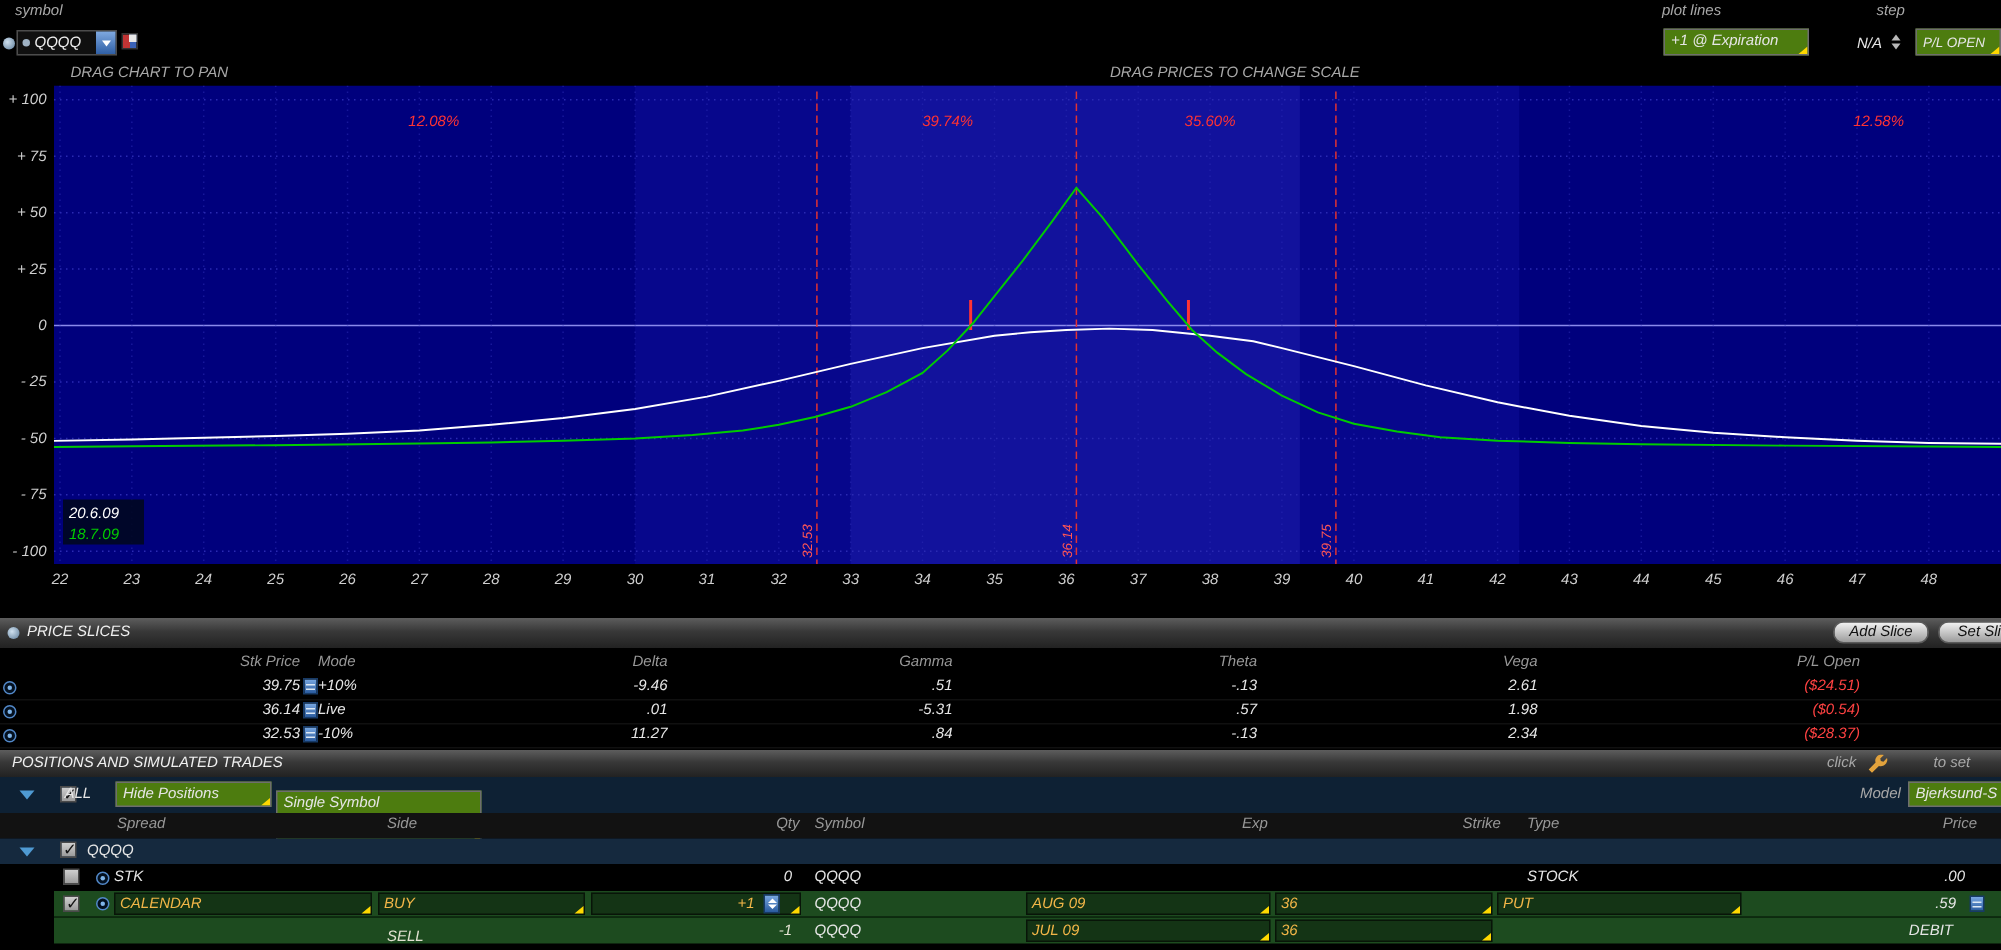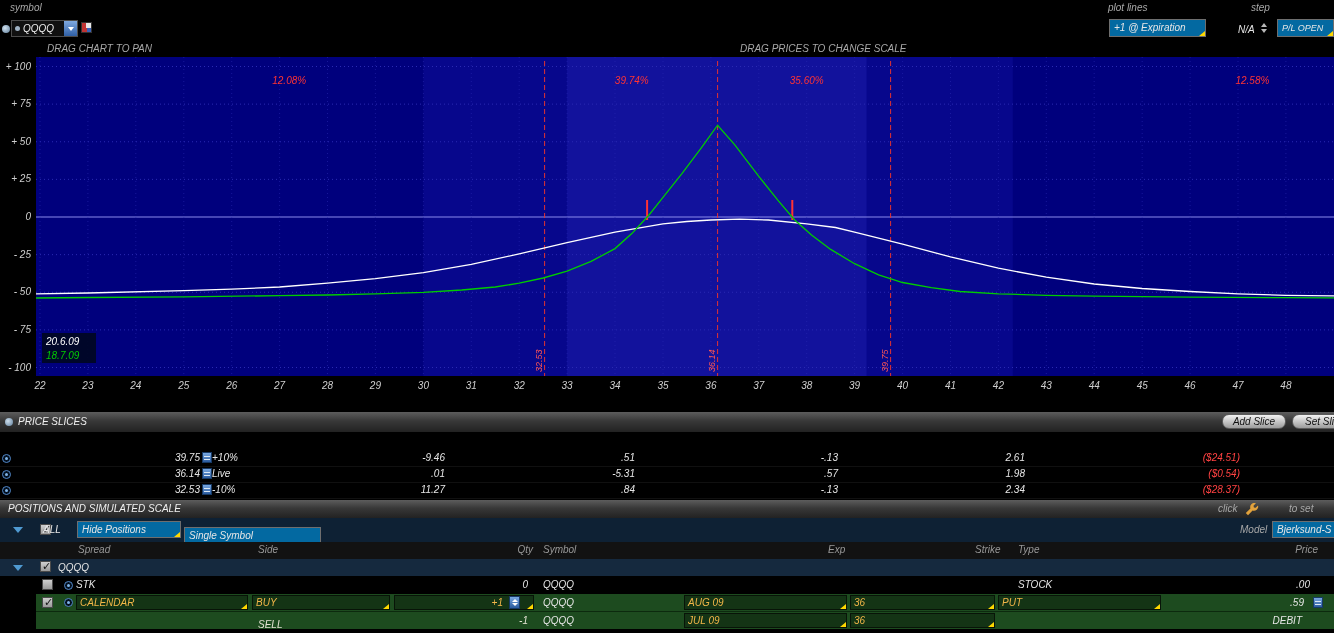--- a/index.html
+++ b/index.html
@@ -8,21 +8,21 @@
   .abs{position:absolute;}
   .lbl{color:#a8a8a8;}
   .wht{color:#e6e6e6;}
   .pale{color:#e2e2d2;}
   .red{color:#ff4242;}
   .gry{color:#989898;}
   .combo{position:absolute;display:flex;align-items:center;background:#101010;border:1px solid #4c4c4c;height:17px;box-sizing:border-box;}
   .combo .txt{color:#eee;padding:0 3px;flex:1;}
   .combo .btn{width:13px;height:100%;background:linear-gradient(#7fa9e0,#2f5fa5);display:flex;align-items:center;justify-content:center;}
   .tri-dn-w{width:0;height:0;border-left:3px solid transparent;border-right:3px solid transparent;border-top:4px solid #fff;}
-  .dd{position:absolute;background:#0369a1;border:1px solid #6e6e6e;color:#e6e6e6;height:18px;box-sizing:border-box;line-height:16px;padding:0 4px;white-space:nowrap;overflow:hidden;}
+  .dd{position:absolute;background:#4d7c0f;border:1px solid #6e6e6e;color:#e6e6e6;height:18px;box-sizing:border-box;line-height:16px;padding:0 4px;white-space:nowrap;overflow:hidden;}
   .corner::after{content:"";position:absolute;right:0;bottom:0;width:0;height:0;border-style:solid;border-width:0 0 5px 6px;border-color:transparent transparent #ffd800 transparent;}
   .spin-gray{position:absolute;display:flex;flex-direction:column;gap:2px;}
   .tri-up-g{width:0;height:0;border-left:3px solid transparent;border-right:3px solid transparent;border-bottom:4px solid #b8b8b8;}
   .tri-dn-g{width:0;height:0;border-left:3px solid transparent;border-right:3px solid transparent;border-top:4px solid #b8b8b8;}
   .secbar{position:absolute;left:0;width:1334px;background:linear-gradient(#5d5d5d,#383838 45%,#222);color:#f0f0f0;}
   .pill{position:absolute;height:15px;border-radius:7px;background:linear-gradient(#f2f2f2,#9c9c9c);border:1px solid #5a5a5a;color:#101010;text-align:center;line-height:13px;box-sizing:border-box;padding:0 6px;white-space:nowrap;}
   .bdot{position:absolute;width:7px;height:7px;border-radius:50%;border:1px solid #5288c8;background:#03101f;}
   .bdot::after{content:"";position:absolute;left:2px;top:2px;width:3px;height:3px;border-radius:50%;background:#7fb4e8;}
   .gball{position:absolute;width:8px;height:8px;border-radius:50%;background:radial-gradient(circle at 3px 3px,#cfe0ee,#5d7c99);}
   .blueicon{position:absolute;width:10px;height:11px;background:linear-gradient(#79a8e2,#2a5b9e);border:1px solid #173a66;box-sizing:border-box;}
@@ -172,20 +172,29 @@
       <text x="46" y="302" fill="#00cc00" font-size="10">18.7.09</text>
     </svg>
 
   <div class="secbar" style="top:412px;height:20px;line-height:20px">
     <span class="gball" style="left:5px;top:6px"></span>
     <span class="abs" style="left:18px">PRICE SLICES</span>
     <span class="pill" style="left:1222px;top:2px;width:64px">Add Slice</span>
     <span class="pill" style="left:1292px;top:2px;width:60px">Set Slic</span>
   </div>
 
+  <div class="r gry" style="top:434px;height:15px">
+    <span class="cell num" style="right:1134px">Stk Price</span>
+    <span class="cell" style="left:212px">Mode</span>
+    <span class="cell num" style="right:889px">Delta</span>
+    <span class="cell num" style="right:699px">Gamma</span>
+    <span class="cell num" style="right:496px">Theta</span>
+    <span class="cell num" style="right:309px">Vega</span>
+    <span class="cell num" style="right:94px">P/L Open</span>
+  </div>
 
   <div class="r slice-row" style="top:450px;height:16px">
     <span class="bdot" style="left:2px;top:4px"></span>
     <span class="cell num wht" style="right:1134px">39.75</span>
     <span class="blueicon" style="left:202px;top:2px"></span>
     <span class="cell wht" style="left:212px">+10%</span>
     <span class="cell num wht" style="right:889px">-9.46</span>
     <span class="cell num wht" style="right:699px">.51</span>
     <span class="cell num wht" style="right:496px">-.13</span>
     <span class="cell num wht" style="right:309px">2.61</span>
@@ -208,21 +217,21 @@
     <span class="blueicon" style="left:202px;top:2px"></span>
     <span class="cell wht" style="left:212px">-10%</span>
     <span class="cell num wht" style="right:889px">11.27</span>
     <span class="cell num wht" style="right:699px">.84</span>
     <span class="cell num wht" style="right:496px">-.13</span>
     <span class="cell num wht" style="right:309px">2.34</span>
     <span class="cell num red" style="right:94px">($28.37)</span>
   </div>
 
   <div class="secbar" style="top:500px;height:18px;line-height:18px">
-    <span class="abs" style="left:8px">POSITIONS AND SIMULATED SCALE</span>
+    <span class="abs" style="left:8px">POSITIONS AND SIMULATED TRADES</span>
     <span class="abs lbl" style="left:1218px">click</span>
     <span class="abs" style="left:1245px;top:3px">
       <svg width="14" height="13" viewBox="0 0 14 13">
           <path d="M13.2 3.5c0-.4-.1-.8-.2-1.1L10.6 4.8 8.9 4.4 8.5 2.7 10.9.3C9.3-.3 7.4.1 6.3 1.3 5.2 2.4 4.9 4 5.4 5.4L.8 10l2.2 2.2 4.6-4.6c1.4.5 3 .2 4.1-.9.9-.8 1.5-2 1.5-3.2z" fill="#e2a23c"></path>
         </svg>
     </span>
     <span class="abs lbl" style="left:1289px">to set params</span>
   </div>
 
   <div class="r" style="top:518px;height:24px;background:#0e2134">

